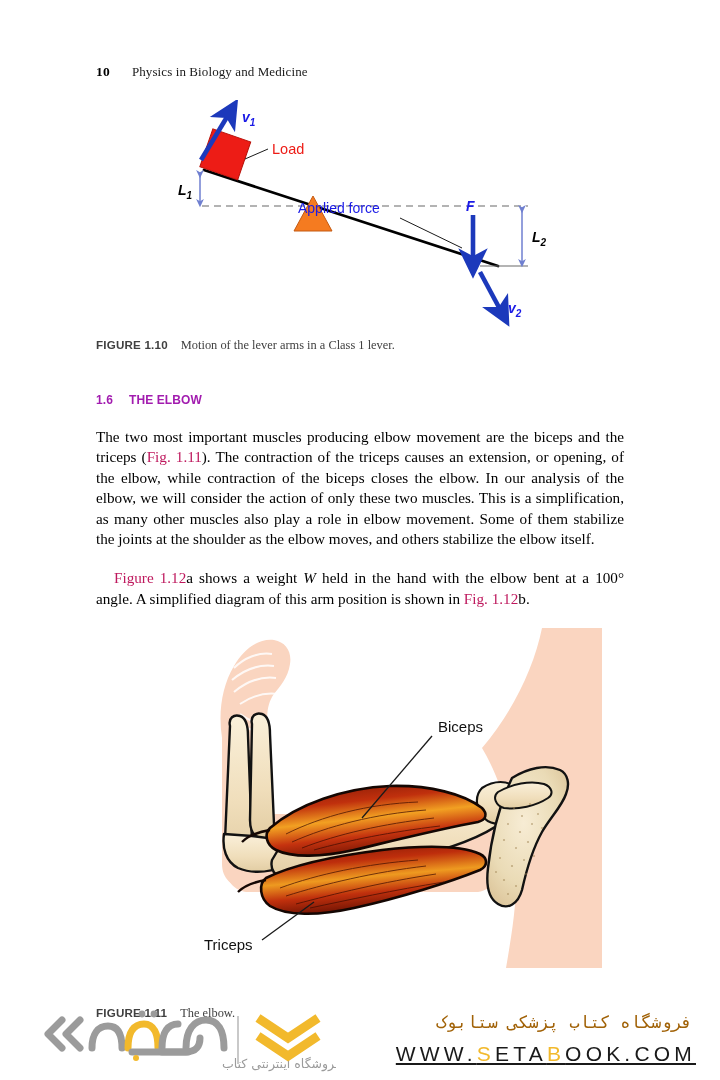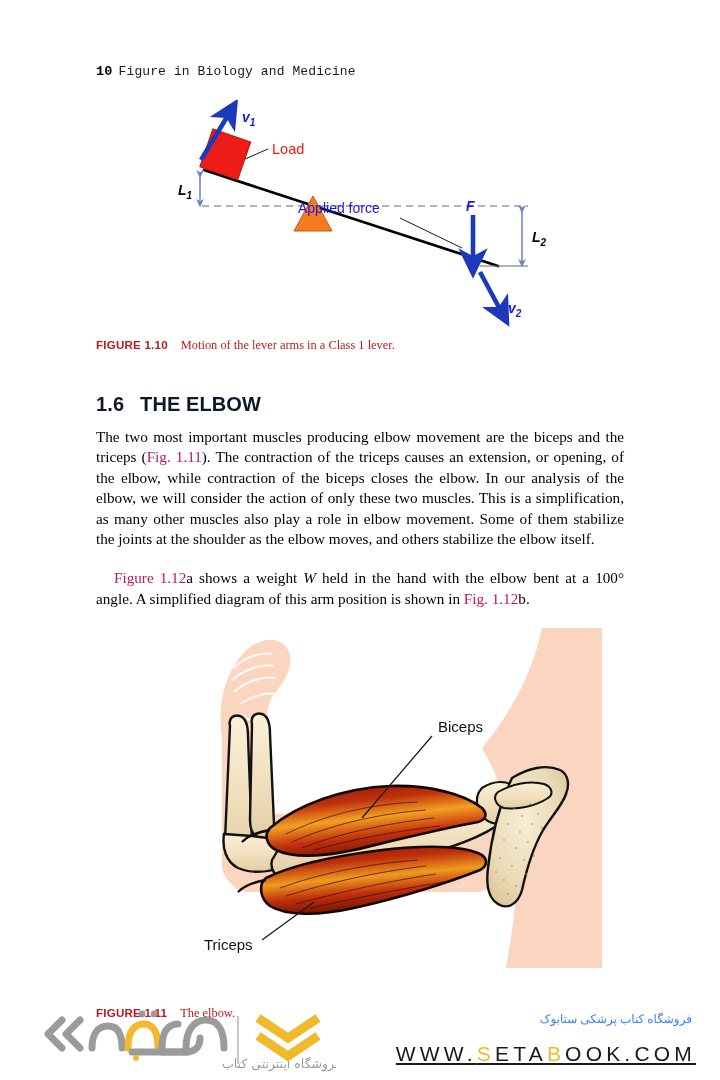--- a/index.html
+++ b/index.html
@@ -7,47 +7,47 @@
     width: 720px; height: 1080px;
     background: #ffffff;
     font-family: "Liberation Serif", serif;
     overflow: hidden;
   }
   .page { position: relative; width: 720px; height: 1080px; background: #fff; }
 
   
   .runhead {
     position: absolute; left: 96px; top: 64px;
-    display: flex; align-items: baseline; gap: 6px;
-    font-family: Liberation Mono, monospace;
+    display: flex; align-items: baseline; gap: 22px;
+    font-family: Liberation Serif, serif;
     text-align: right;
   }
   .runhead .pgno { font-size: 13.5px; font-weight: bold; color: #000; letter-spacing: .2px; }
   .runhead .title { font-size: 13px; color: #1a1a1a; letter-spacing: .1px; }
 
   
   .fig110 { position: absolute; left: 150px; top: 100px; width: 430px; height: 235px; }
   .fig110 svg { display: block; width: 100%; height: 100%; }
 
   
   .caption {
     position: absolute; left: 96px;
     font-family: "Liberation Serif", serif;
-    font-size: 12.4px; color: #b91c1c; white-space: nowrap;
+    font-size: 12.4px; color: #404040; white-space: nowrap;
   }
   .caption .lbl { font-family: "Liberation Sans", sans-serif; font-weight: bold; font-size: 11.6px; letter-spacing: .2px; }
   .caption .txt { margin-left: 13px; }
   .cap110 { top: 338px; }
   .cap111 { top: 1006px; }
 
   
   .sect {
     position: absolute; left: 96px; top: 393px;
     font-family: "Liberation Sans", sans-serif;
-    font-weight: bold; font-size: 20px; color: #0f172a; letter-spacing: .1px;
+    font-weight: bold; font-size: 12px; color: #a21caf; letter-spacing: .1px;
   }
   .sect .num { margin-right: 16px; }
 
   
   .body { position: absolute; left: 96px; top: 427px; width: 528px; }
   .body p {
     font-size: 15.2px; line-height: 20.4px; color: #000;
     text-align: justify; text-justify: inter-word;
     font-family: "Liberation Serif", serif;
   }
@@ -58,38 +58,38 @@
   
   .fig111 { position: absolute; left: 182px; top: 628px; width: 420px; height: 340px; }
   .fig111 svg { display: block; width: 100%; height: 100%; }
 
   
   .footer { position: absolute; left: 0; top: 1000px; width: 720px; height: 80px; }
   .logo-wrap { position: absolute; left: 36px; top: 8px; width: 300px; height: 64px; }
   .logo-wrap svg { display: block; }
   .shop-fa {
     position: absolute; right: 28px; top: 12px;
-    font-family: Liberation Serif, serif;
-    font-size: 12px; color: #3b82f6; direction: rtl; white-space: nowrap;
+    font-family: Liberation Mono, monospace;
+    font-size: 17px; color: #a16207; direction: rtl; white-space: nowrap;
   }
   .url {
     position: absolute; right: 24px; top: 42px;
     font-family: "Liberation Sans", sans-serif;
     font-size: 21px; color: #1a1a1a; letter-spacing: 4.2px; white-space: nowrap; text-decoration: underline;
   }
   .url .hi { color: #f2b92c; }
 </style>
 </head>
 <body>
 
 <div class="page">
 
   <div class="runhead">
     <span class="pgno">10</span>
-    <span class="title">Figure in Biology and Medicine</span>
+    <span class="title">Physics in Biology and Medicine</span>
   </div>
 
   <div class="fig110">
     <svg viewBox="0 0 430 235" xmlns="http://www.w3.org/2000/svg">
       <defs>
         <marker id="bluehead" markerWidth="7" markerHeight="7" refX="3.2" refY="3.4" orient="auto">
           <path d="M0,0.2 L6.6,3.4 L0,6.6 L1.7,3.4 Z" fill="#1C39BB"></path>
         </marker>
         <marker id="tinyUp" markerWidth="6" markerHeight="6" refX="2.6" refY="3" orient="auto">
           <path d="M0,0.4 L5.4,3 L0,5.6 L1.4,3 Z" fill="#2b3fc4"></path>

